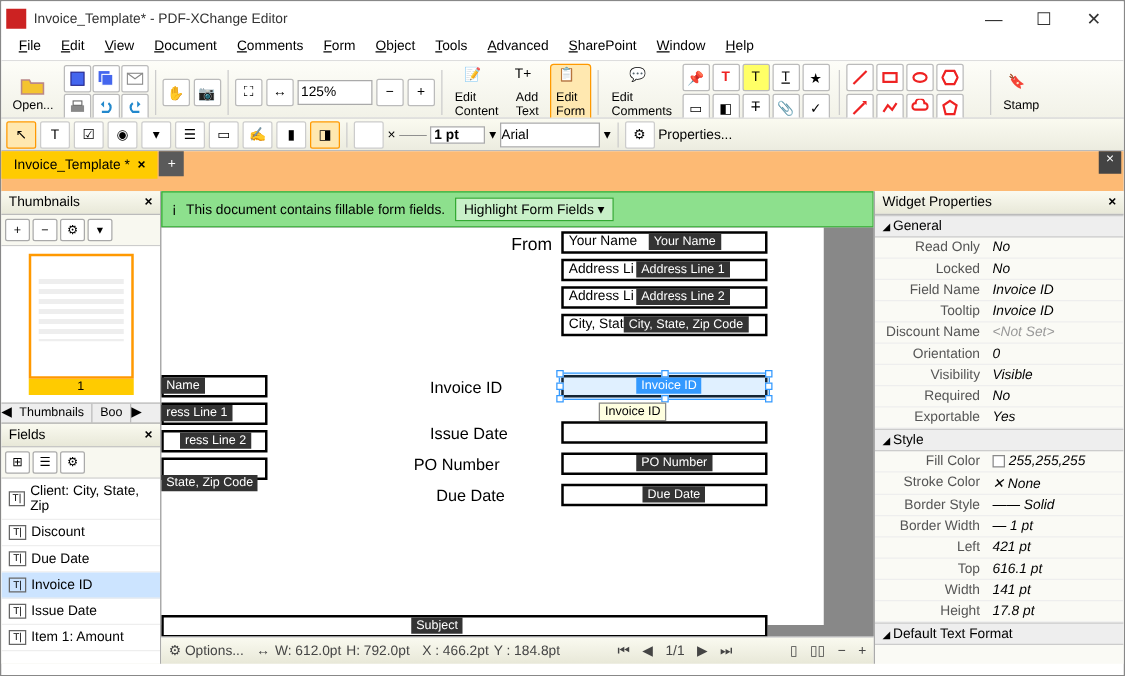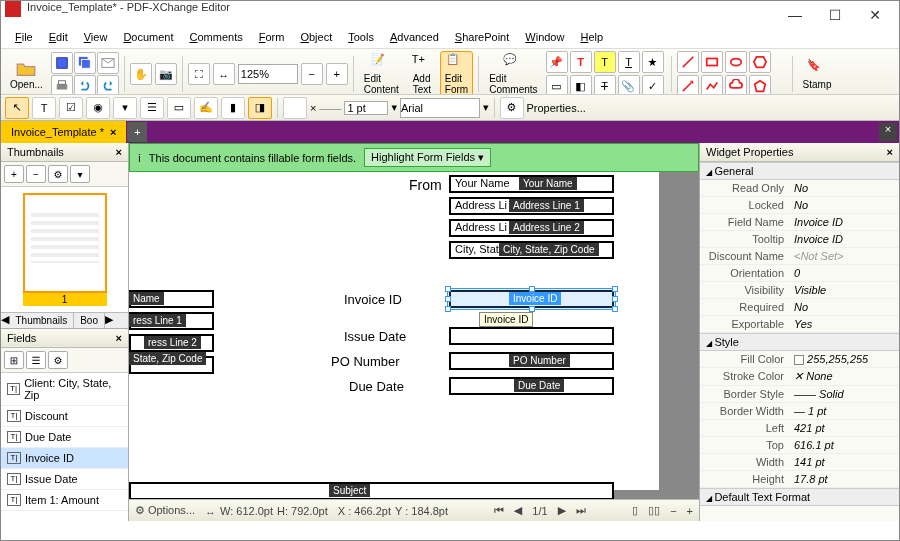--- a/index.html
+++ b/index.html
@@ -1,36 +1,36 @@
 <!DOCTYPE html>
 <html><head>
 <meta charset="utf-8">
 <style>
 * { box-sizing: border-box; margin: 0; padding: 0; font-family: "Segoe UI", Tahoma, sans-serif; font-size: 11px; }
 body { background: #fff; width: 900px; height: 541px; overflow: hidden; border: 1px solid #888; }
-.titlebar { height: 28px; background: #fff; display: flex; align-items: flex-start; padding: 0 4px; }
+.titlebar { height: 28px; background: #fff; display: flex; align-items: center; padding: 0 4px; }
 .titlebar .appicon { width: 16px; height: 16px; background: #c22; margin-right: 6px; }
 .titlebar .title { flex: 1; color: #333; }
 .titlebar .winbtn { width: 40px; height: 28px; text-align: center; line-height: 28px; color: #333; font-size: 14px; }
 .menubar { height: 20px; background: #fff; display: flex; padding: 0 6px; border-bottom: 1px solid #ddd; }
 .menubar .mi { padding: 2px 8px; text-decoration: underline; text-decoration-color: transparent; }
 .menubar .mi::first-letter { text-decoration: underline; }
 .ribbon { background: linear-gradient(#fdfdf8,#f2f2e8); border-bottom: 1px solid #ccc; padding: 2px 4px; display: flex; align-items: center; gap: 3px; flex-wrap: wrap; height: 46px; overflow: hidden; }
 .rbtn { width: 22px; height: 22px; border: 1px solid #bbb; border-radius: 2px; background: #fff; display: inline-flex; align-items: center; justify-content: center; }
 .rbtn svg { width: 14px; height: 14px; }
 .bigbtn { display: flex; flex-direction: column; align-items: center; padding: 1px 4px; border: 1px solid transparent; border-radius: 3px; }
 .bigbtn.active { border-color: #f90; background: #ffe8b0; }
 .bigbtn .icon { width: 20px; height: 20px; }
 .bigbtn .lbl { font-size: 10px; }
 .sep { width: 1px; height: 36px; background: #ccc; margin: 0 2px; }
 .zoom { width: 60px; height: 20px; border: 1px solid #aaa; padding: 0 2px; font-size: 11px; }
 .toolbar2 { height: 26px; background: linear-gradient(#fafaf0,#ecece0); border-bottom: 1px solid #bbb; display: flex; align-items: center; padding: 0 4px; gap: 3px; }
 .tb2btn { width: 24px; height: 22px; border: 1px solid #ccc; background: #fff; border-radius: 2px; display:flex;align-items:center;justify-content:center;}
 .tb2btn.sel { background: #ffe8b0; border-color: #f90; }
-.tabstrip { height: 22px; background: #701a75; display: flex; align-items: center; }
+.tabstrip { height: 32px; background: #fdba74; display: flex; }
 .doctab { background: #ffcb00; color: #000; padding: 3px 10px; font-size: 11px; height: 22px; display: flex; align-items: center; gap: 6px; }
 .doctab .x { font-weight: bold; }
 .addtab { width: 20px; height: 20px; background: #5a5a5a; color: #fff; text-align: center; line-height: 20px; margin-left: 1px; }
 .banner { background: #8de08d; border: 1px solid #3a3; padding: 4px 8px; display: flex; align-items: center; gap: 8px; margin: 0; }
 .banner .hbtn { background: #c8f0c8; border: 1px solid #3a3; padding: 2px 6px; }
 .main { display: flex; height: 378px; }
 .leftcol { width: 128px; background: #f0f0e8; border-right: 1px solid #aaa; display: flex; flex-direction: column; }
 .panelhdr { background: linear-gradient(#fafaf0,#e8e8d8); border-bottom: 1px solid #bbb; padding: 3px 6px; display: flex; justify-content: space-between; align-items: center; font-size: 11px; }
 .panelhdr .x { font-weight: bold; }
 .thumbtools { display: flex; gap: 2px; padding: 3px; background: #f8f8f0; border-bottom: 1px solid #ccc; }
@@ -55,21 +55,21 @@
 .handle { position: absolute; width: 6px; height: 6px; background: #fff; border: 1px solid #39f; }
 .propcol { width: 200px; background: #fafaf5; border-left: 1px solid #aaa; display: flex; flex-direction: column; }
 .proplist { flex: 1; overflow-y: auto; }
 .propgroup { background: #eee; padding: 2px 6px; font-size: 11px; border-top: 1px solid #ccc; border-bottom: 1px solid #ccc; }
 .propgroup::before { content: "◢ "; font-size: 8px; }
 .proprow { display: flex; font-size: 11px; border-bottom: 1px solid #eee; }
 .proprow .k { width: 90px; text-align: right; padding: 2px 6px; color: #555; }
 .proprow .v { flex: 1; padding: 2px 4px; color: #000; font-style: italic; }
 .statusbar { height: 22px; background: linear-gradient(#fafaf0,#e8e8d8); border-top: 1px solid #bbb; display: flex; align-items: center; padding: 0 6px; gap: 10px; font-size: 10px; color: #444; }
 .statusbar .sgrp { display: flex; align-items: center; gap: 4px; }
-.ptinput { width:44px; border:1px solid #aaa; padding:0 2px; font-size:11px; }
+.ptinput { width:44px; border:1px solid #aaa; padding:0 2px; font-size:11px;font-weight:bold; }
 .fontsel { width:80px; border:1px solid #aaa; height:20px; font-size:11px; }
 .tooltip-box { position:absolute; background:#ffffe0; border:1px solid #888; padding:1px 4px; font-size:10px; }
 </style>
 </head>
 <body>
 
 <div class="titlebar">
   <div class="appicon"></div>
   <div class="title">Invoice_Template* - PDF-XChange Editor</div>
   <div class="winbtn">—</div>
@@ -359,21 +359,21 @@
         <div class="formfield" style="left:320px;top:69px;width:165px"><span style="padding:0 4px">City, Stat</span></div>
         <div class="fieldtag" style="left:370px;top:71px">City, State, Zip Code</div>
 
         <div class="formfield" style="left:0;top:118px;width:85px"></div>
         <div class="fieldtag" style="left:0px;top:120px">Name</div>
         <div class="formfield" style="left:0;top:140px;width:85px"></div>
         <div class="fieldtag" style="left:0px;top:142px">ress Line 1</div>
         <div class="formfield" style="left:0;top:162px;width:85px"></div>
         <div class="fieldtag" style="left:15px;top:164px">ress Line 2</div>
         <div class="formfield" style="left:0;top:184px;width:85px"></div>
-        <div class="fieldtag" style="left:0px;top:180px">State, Zip Code</div>
+        <div class="fieldtag" style="left:0px;top:198px">State, Zip Code</div>
 
         <div class="formlabel" style="left:215px;top:120px">Invoice ID</div>
         <div class="formfield" style="left:320px;top:118px;width:165px"></div>
         <div class="selected-field" style="position:absolute;left:318px;top:116px;width:169px;height:22px">
           <div class="handle" style="left:-3px;top:-3px"></div>
             <div class="handle" style="right:-3px;top:-3px"></div>
           <div class="handle" style="left:-3px;bottom:-3px"></div>
             <div class="handle" style="right:-3px;bottom:-3px"></div>
           <div class="handle" style="left:50%;top:-3px;margin-left:-3px"></div>
             <div class="handle" style="left:50%;bottom:-3px;margin-left:-3px"></div>

